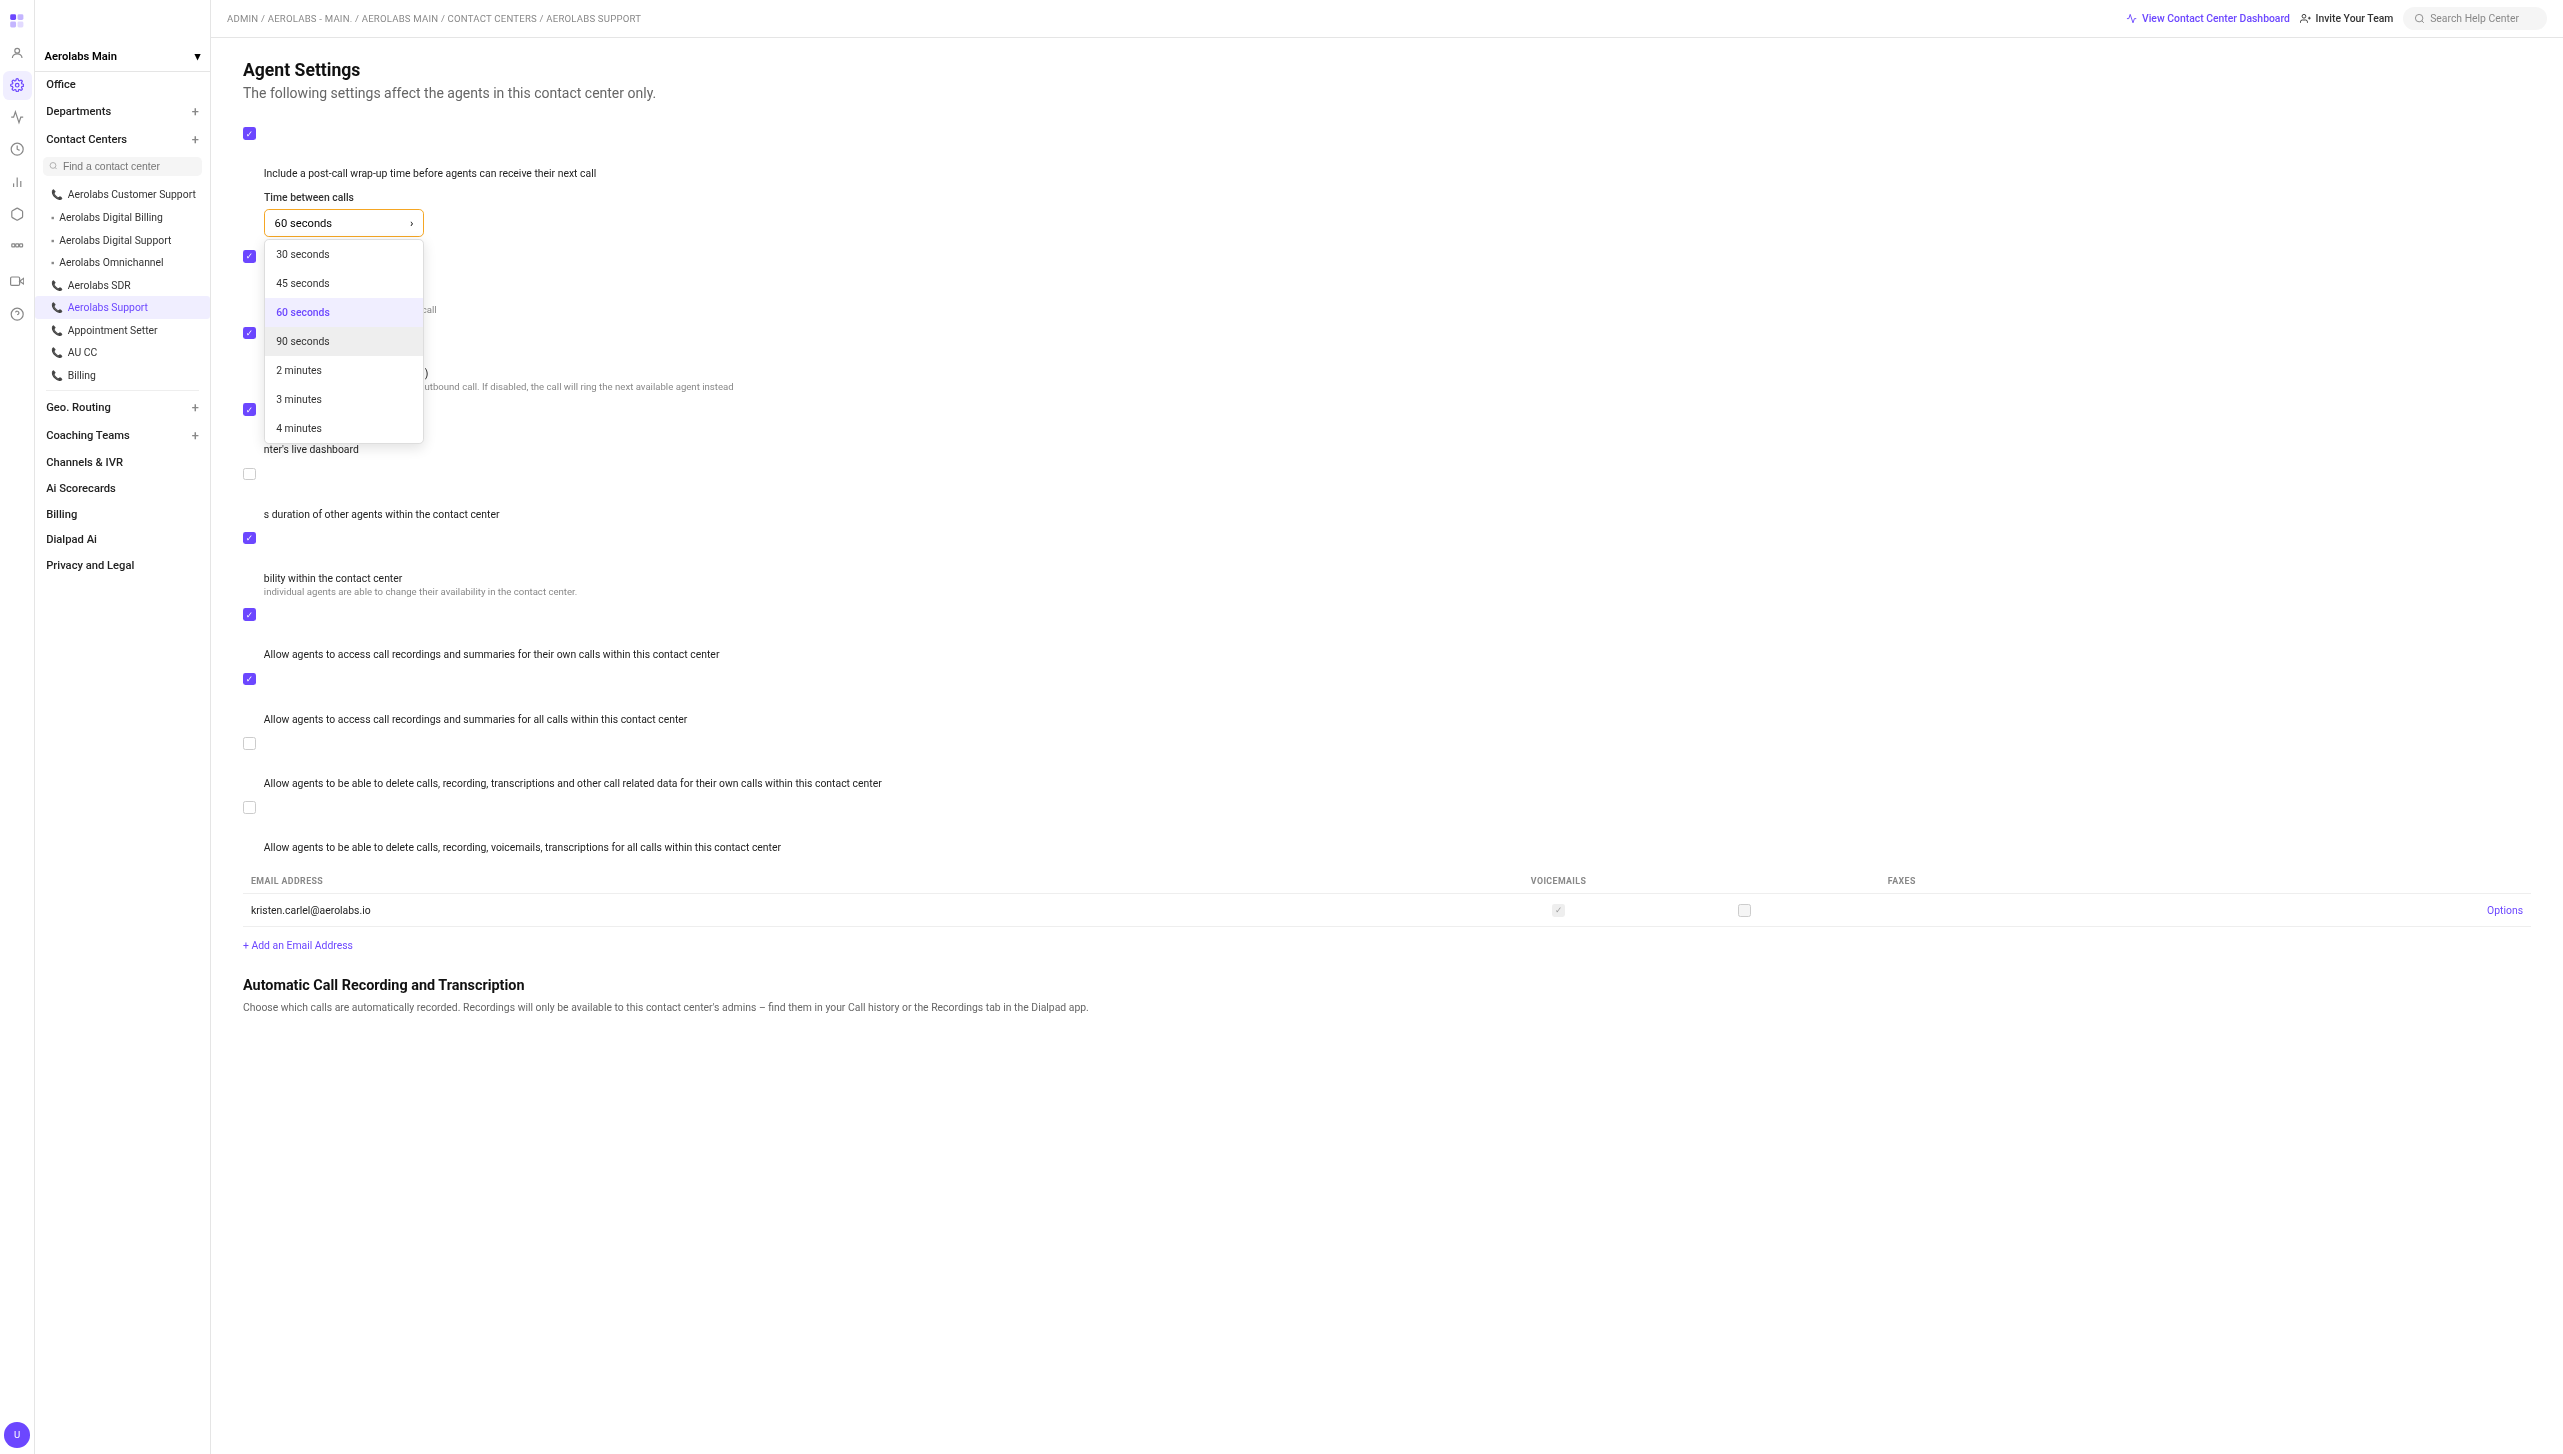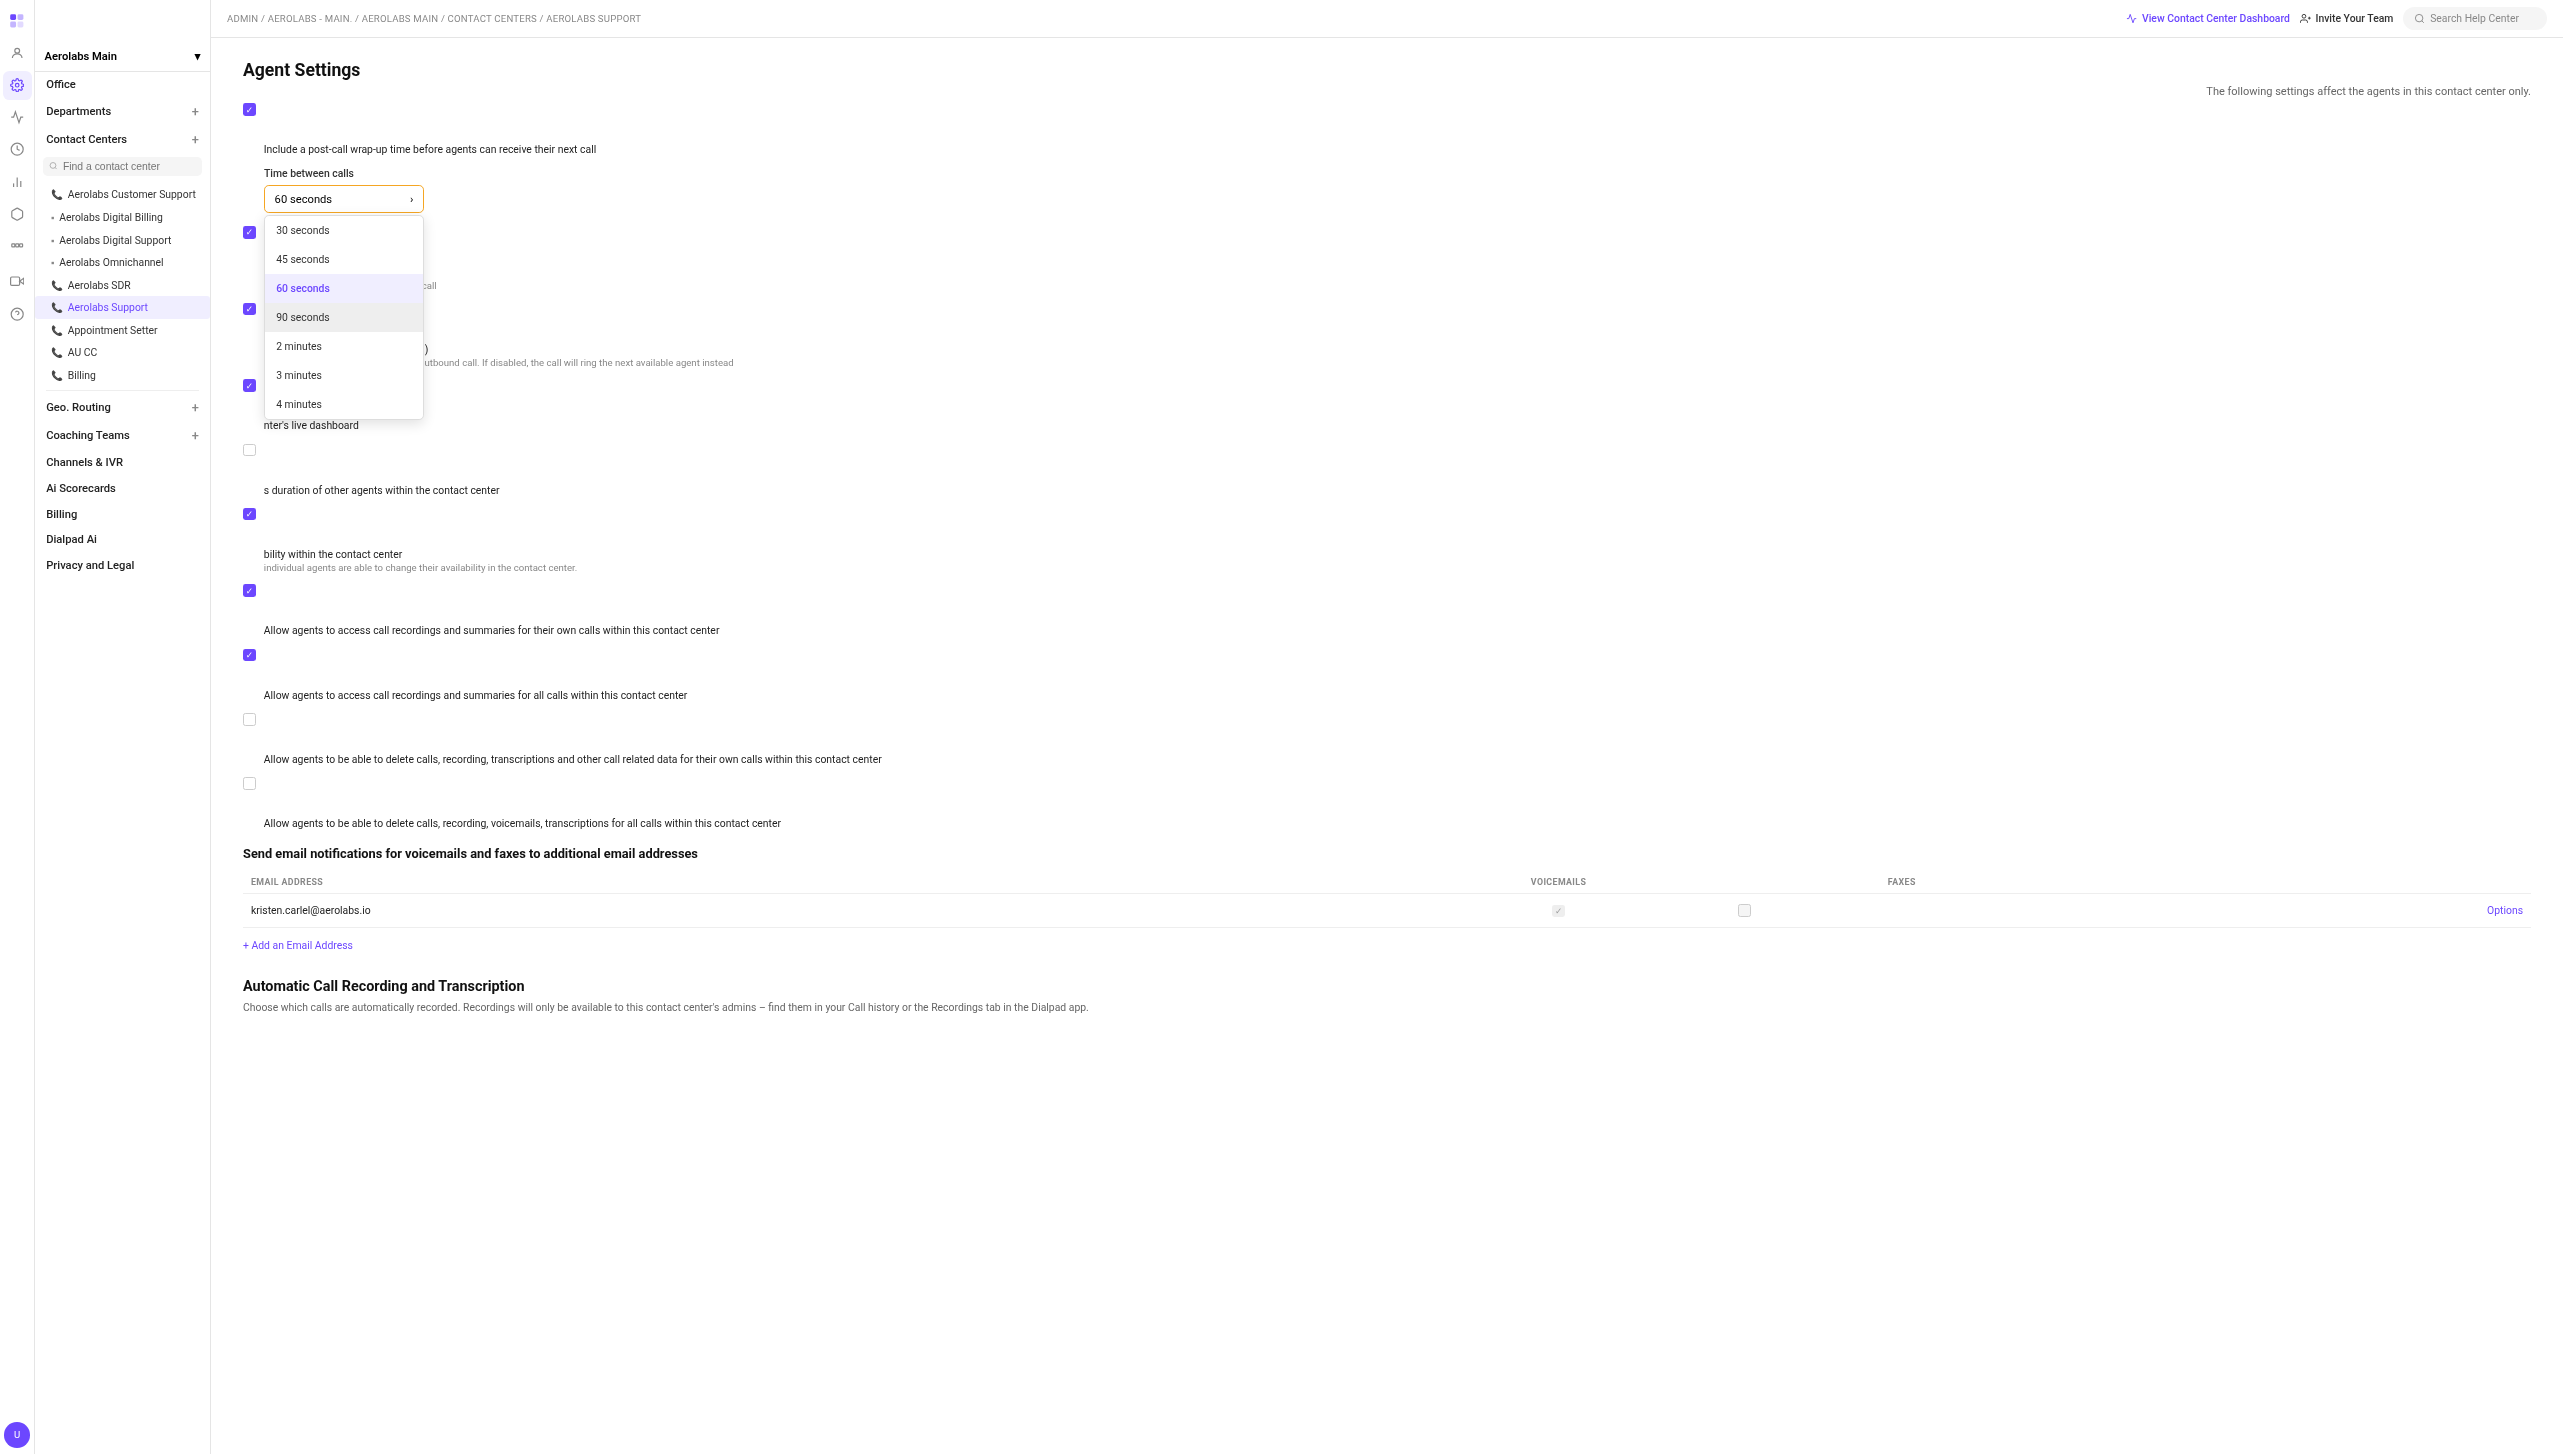--- a/index.html
+++ b/index.html
@@ -176,24 +176,23 @@
       padding: 22.4px 32px;
       background: #fff;
     }
     .page-title {
       font-size: 17.6px;
       font-weight: 700;
       color: #111;
       margin-bottom: 4.8px;
     }
     .page-subtitle {
-      font-size: 11px;
+      font-size: 14px;
       color: #666;
-      margin-bottom: 5px;
-      text-align: right;
+      margin-bottom: 26px;
     }
 
     
     .checkbox-row {
       display: flex;
       align-items: flex-start;
       gap: 8px;
       margin-bottom: 11.2px;
     }
     .checkbox-label {
@@ -661,21 +660,20 @@
 
         <div class="checkbox-row">
           <div class="cb-unchecked"></div>
           <div>
             <div class="checkbox-label">Allow agents to be able to delete calls, recording, voicemails, transcriptions for all calls within this contact center</div>
           </div>
         </div>
 
 
         <div class="email-table-section">
-          <div class="email-table-header">Send email notifications for voicemails and faxes to additional email addresses</div>
           <table class="email-table">
             <thead>
               <tr>
                 <th class="col-email">EMAIL ADDRESS</th>
                 <th class="col-vm">VOICEMAILS</th>
                 <th class="col-fax">FAXES</th>
                 <th></th>
               </tr>
             </thead>
             <tbody>

